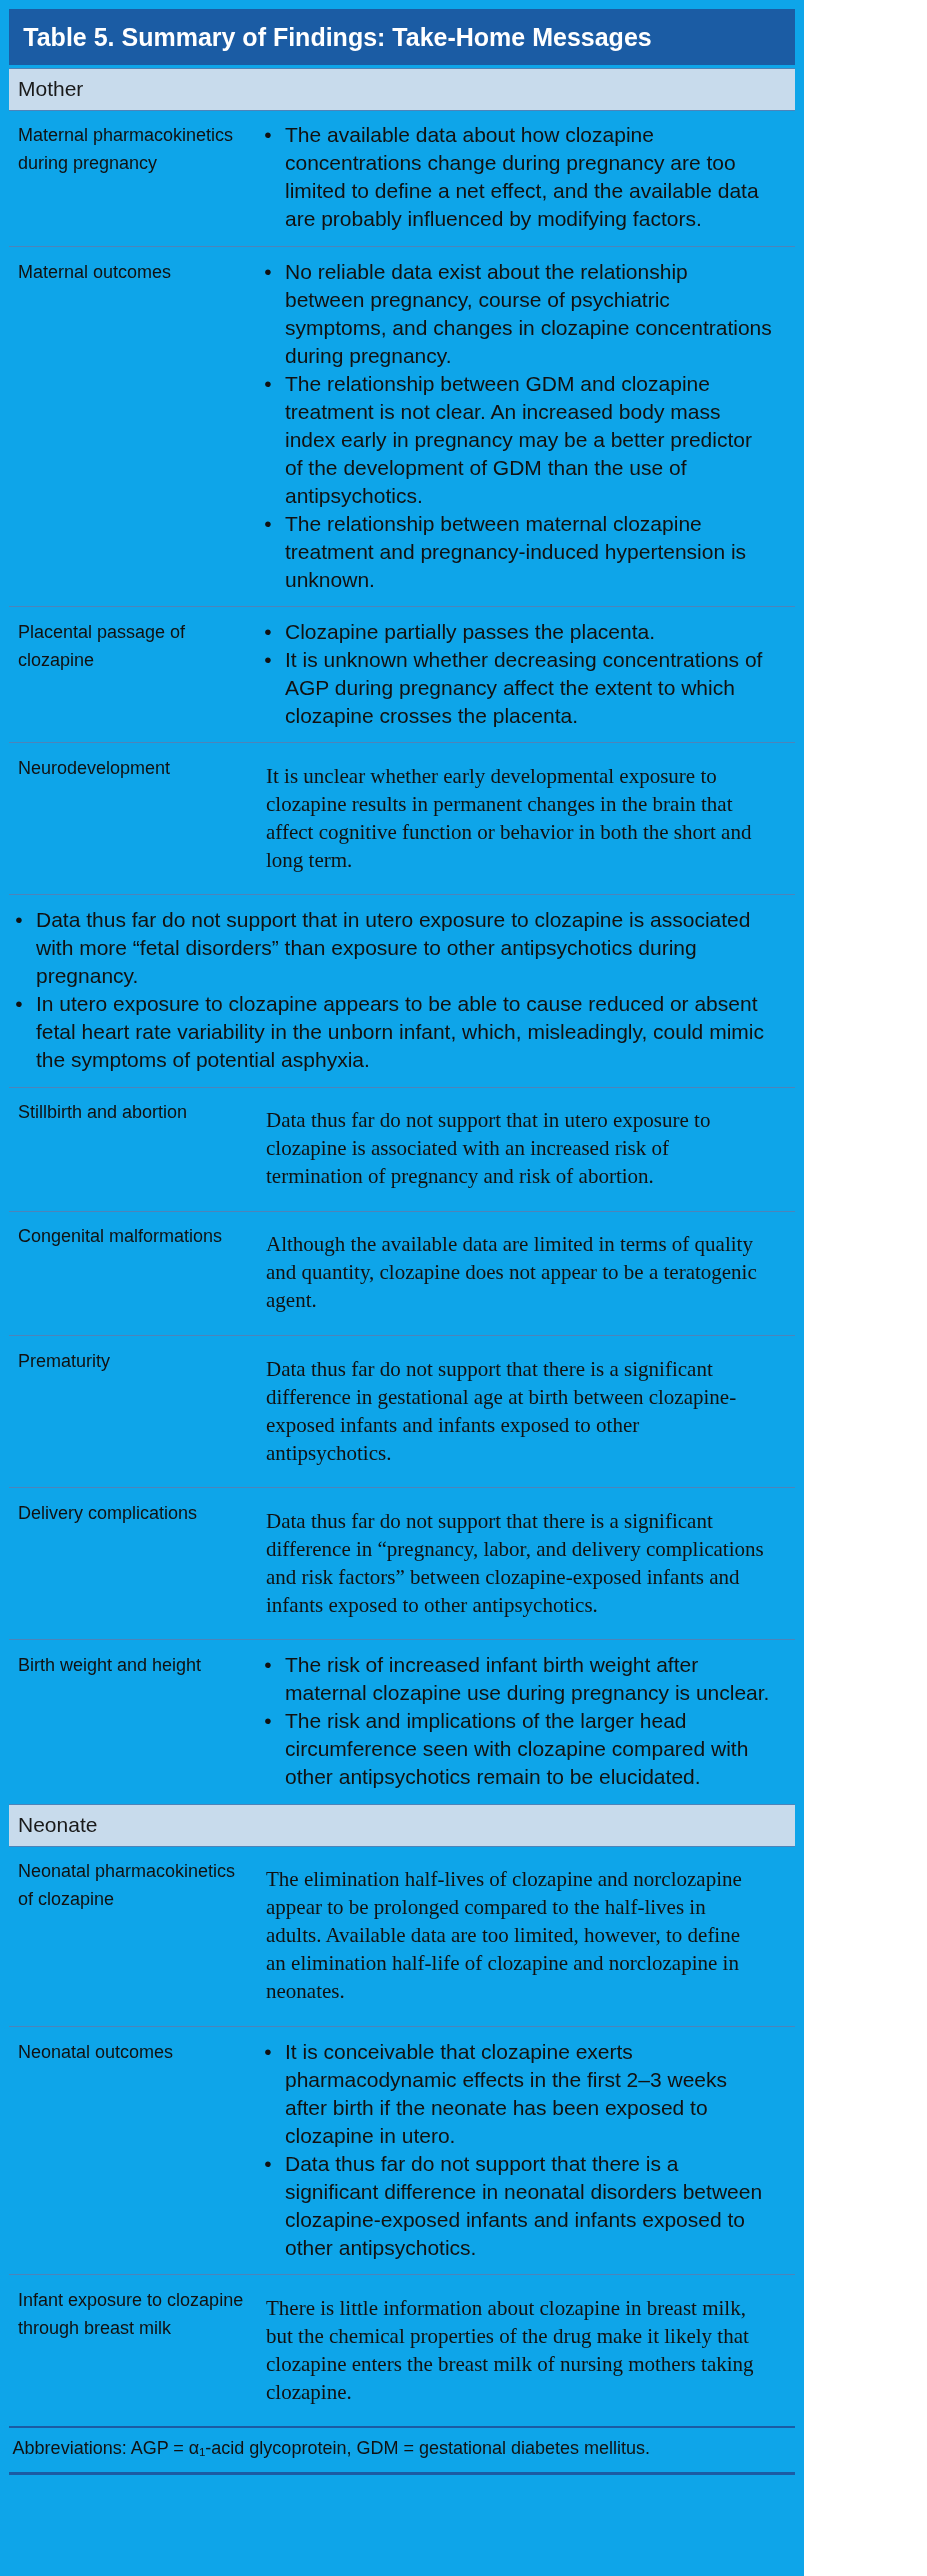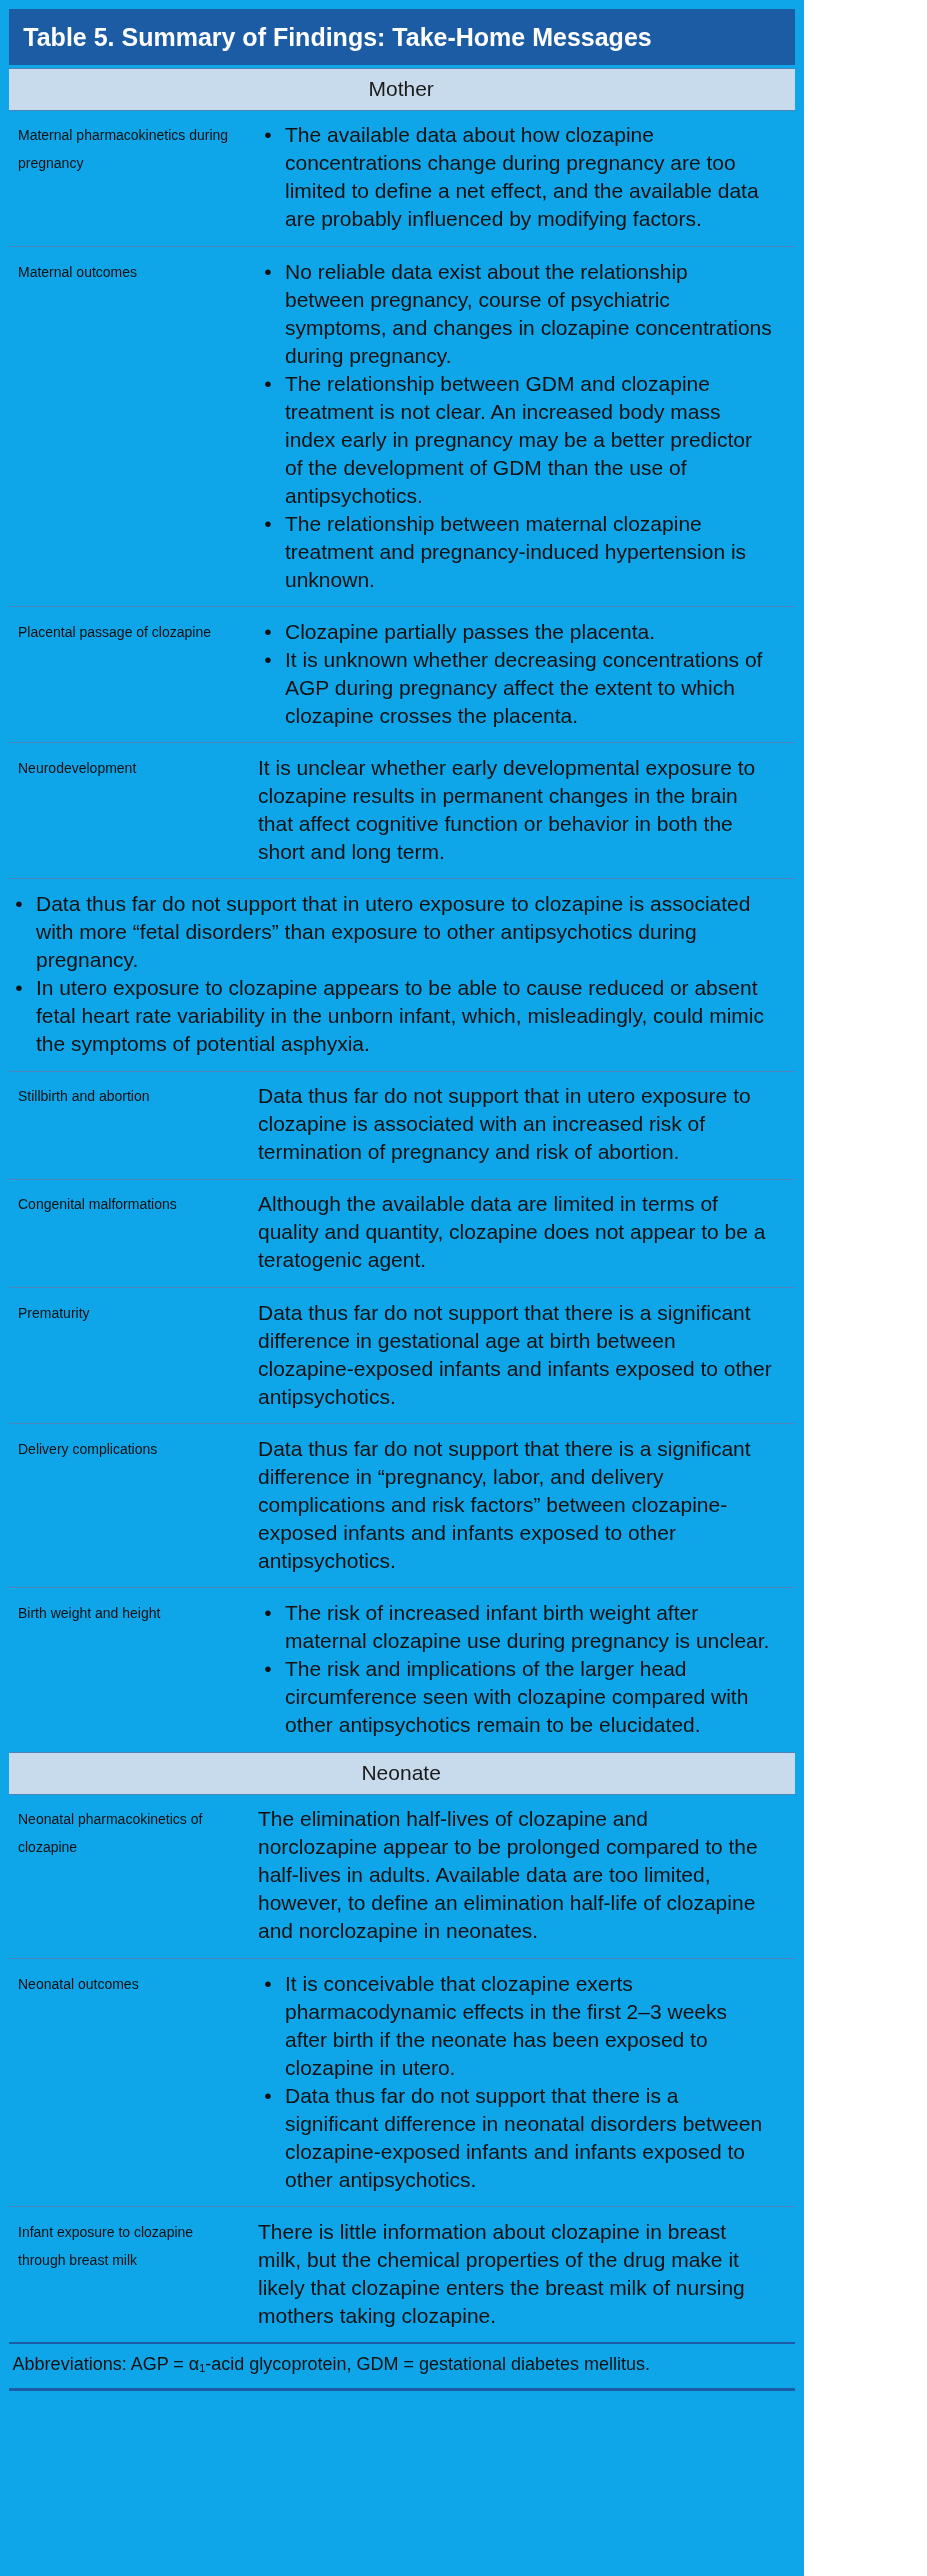--- a/index.html
+++ b/index.html
@@ -25,41 +25,40 @@
     padding: 13.4px 14.3px 12.5px 14.3px;
     margin-bottom: 2.7px;
   }
   .section-bar {
     background: var(--section-bg, #c8dbec);
     color: #1a1a1a;
     font-size: 21px;
     line-height: 26px;
     padding: 7.1px 10.7px 8px 9px;
     border-top: 1.8px solid var(--rule, #4d84ba);
-    text-align: center;
   }
   .row {
     display: flex;
     border-top: 1.8px solid var(--rule, #4d84ba);
   }
   .topic {
     flex: 0 0 249px;
     box-sizing: border-box;
     padding: 10.7px 14.3px 12.5px 9px;
-    font-size: 14px;
+    font-size: 18px;
     line-height: 28px;
   }
   .content {
     flex: 1;
     box-sizing: border-box;
     padding: 10.7px 23px 12.5px 0;
     font-size: 21px;
     line-height: 28px;
   }
-  .content p { margin: 0; }
+  .content p { margin: 8px; font-family: Liberation Serif, serif; }
   .content ul {
     list-style: none;
     margin: 0;
     padding: 0;
   }
   .content li {
     position: relative;
     padding-left: 27px;
   }
   .content li::before {

